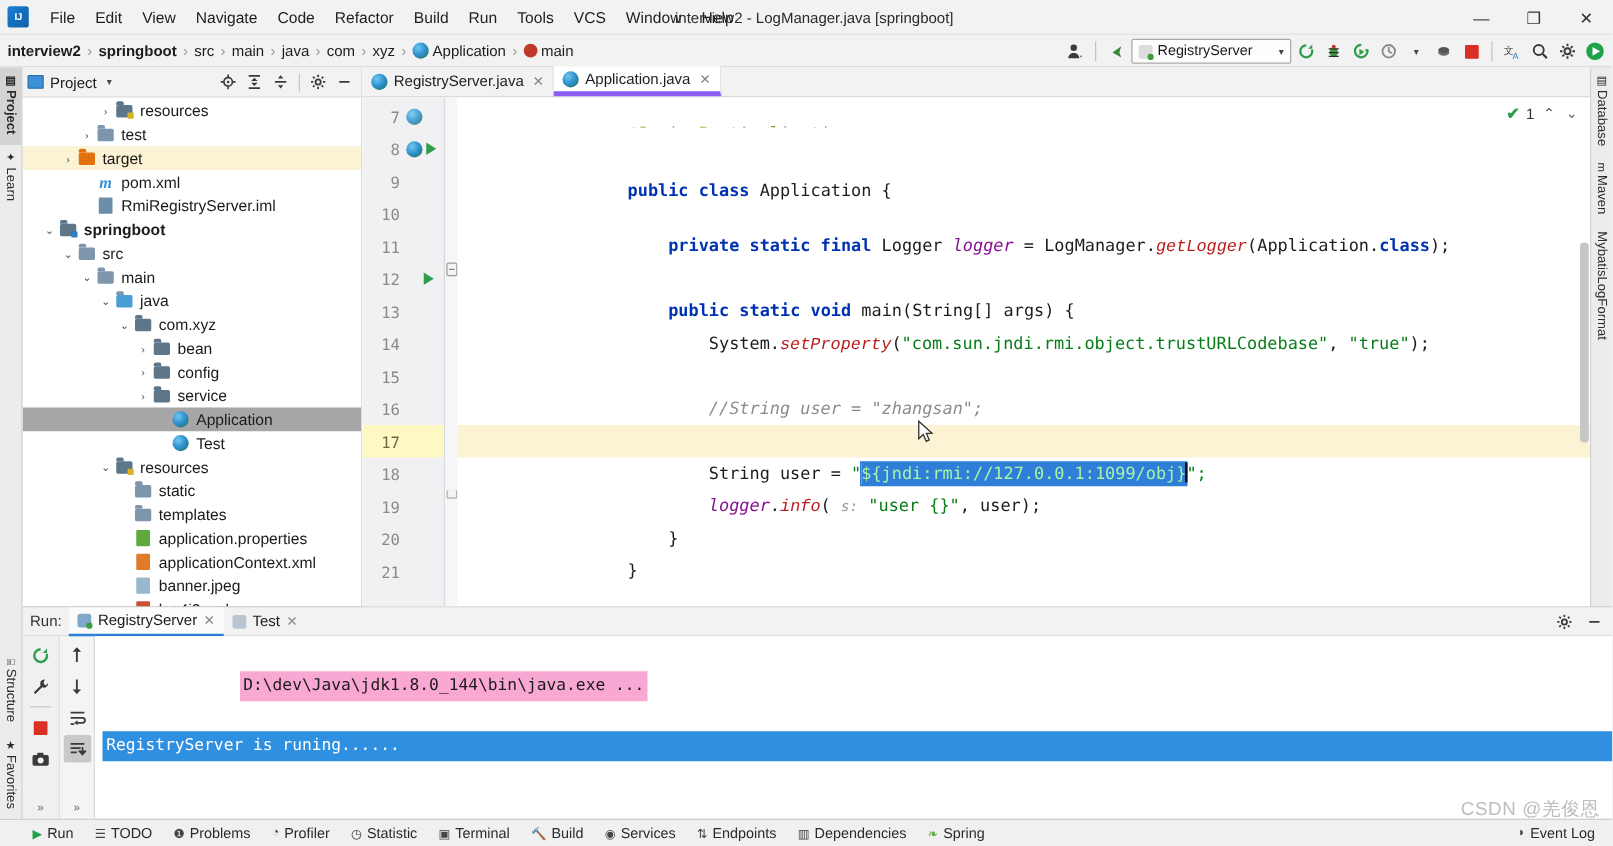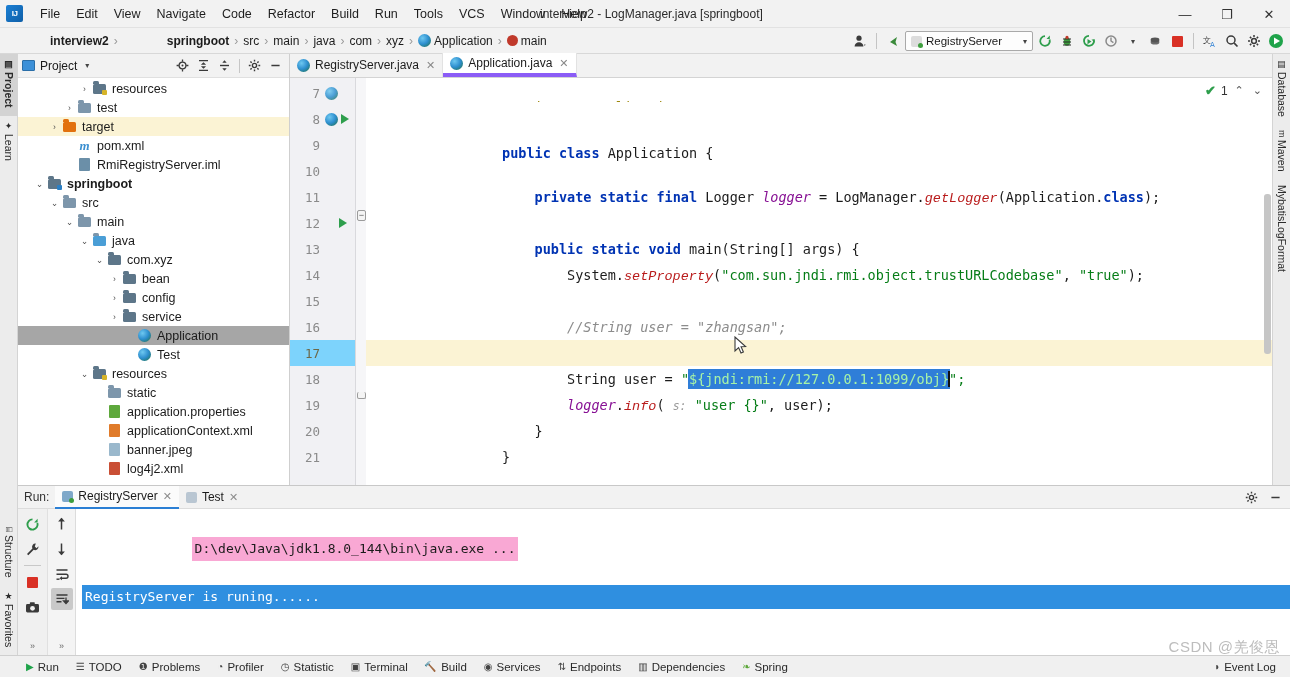--- a/index.html
+++ b/index.html
@@ -60,21 +60,21 @@
     display: flex; align-items: center;
     border-bottom: 1px solid #d8d8d8;
     padding-left: 4px; position: relative;
   }
   .crumbs { display: flex; align-items: center; height: 100%; }
   .crumb {
     display: flex; align-items: center; gap: 3px;
     padding: 0 2px; font-size: 12px; color: #1c1c1c;
     white-space: nowrap; cursor: default; line-height: 24px;
   }
-  .crumb.bold { font-weight: bold; margin-left: 44px; }
+  .crumb.bold { font-weight: bold; }
   .crumb-sep { color: #9a9a9a; font-size: 12px; padding: 0 3px; }
 
   .tb-right {
     position: absolute; right: 4px; top: 0; height: 26px;
     display: flex; align-items: center; gap: 2px;
   }
   .tb-ico {
     width: 20px; height: 22px; display: flex;
     align-items: center; justify-content: center; cursor: default;
     border-radius: 2px;
@@ -196,21 +196,21 @@
 
   .edit-area { flex: 1 1 auto; display: flex; position: relative; min-height: 0; background: #fff; overflow: hidden; }
   .gutter {
     width: 76px; flex: 0 0 76px; background: #f1f1f4;
     position: relative; padding-top: 2px;
   }
   .gline {
     height: 26px; display: flex; align-items: center;
     position: relative; padding-right: 4px;
   }
-  .gline.hl { background: #7dd3fc; justify-content: flex-end; }
+  .gline.hl { background: #fef9c3; justify-content: flex-end; }
   .gnum {
     width: 30px; text-align: right; font-family: "DejaVu Sans Mono", monospace;
     font-size: 12.5px; color: #8a8a8a;
   }
   .gline.hl .gnum { color: #6d6847; }
   .gicons { width: 42px; display: flex; align-items: center; gap: 3px; padding-left: 5px; }
   .runmark {
     width: 0; height: 0; border-left: 8px solid #2e9e4c;
     border-top: 5px solid transparent; border-bottom: 5px solid transparent;
     cursor: default;
@@ -711,20 +711,28 @@
                 <span class="arrow"></span>
                 <span class="ficon">
                   <span class="fold"></span>
                 </span>
                 <span class="lbl">static</span>
               </div>
               <div class="row">
                 <span style="display:inline-block;width:75px"></span>
                 <span class="arrow"></span>
                 <span class="ficon">
+                  <span class="fold"></span>
+                </span>
+                <span class="lbl">templates</span>
+              </div>
+              <div class="row">
+                <span style="display:inline-block;width:75px"></span>
+                <span class="arrow"></span>
+                <span class="ficon">
                   <span class="xico green"></span>
                 </span>
                 <span class="lbl">application.properties</span>
               </div>
               <div class="row">
                 <span style="display:inline-block;width:75px"></span>
                 <span class="arrow"></span>
                 <span class="ficon">
                   <span class="xico"></span>
                 </span>

